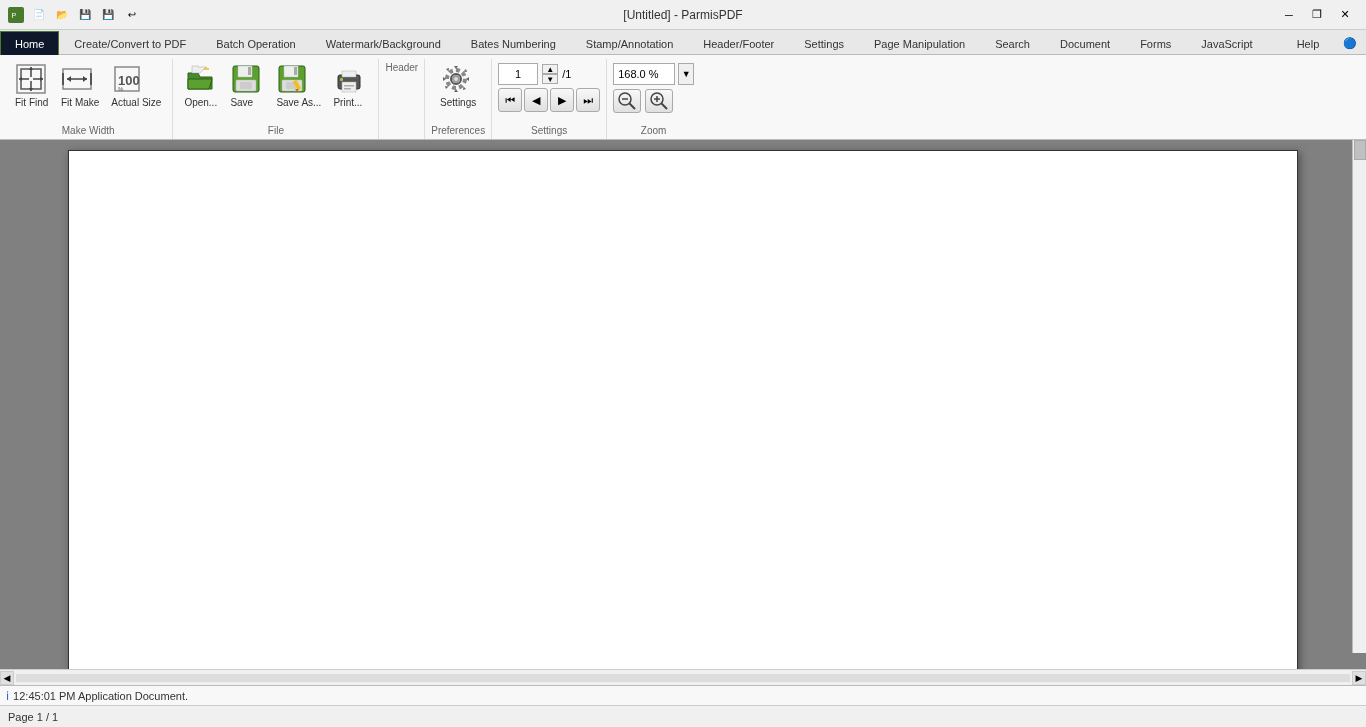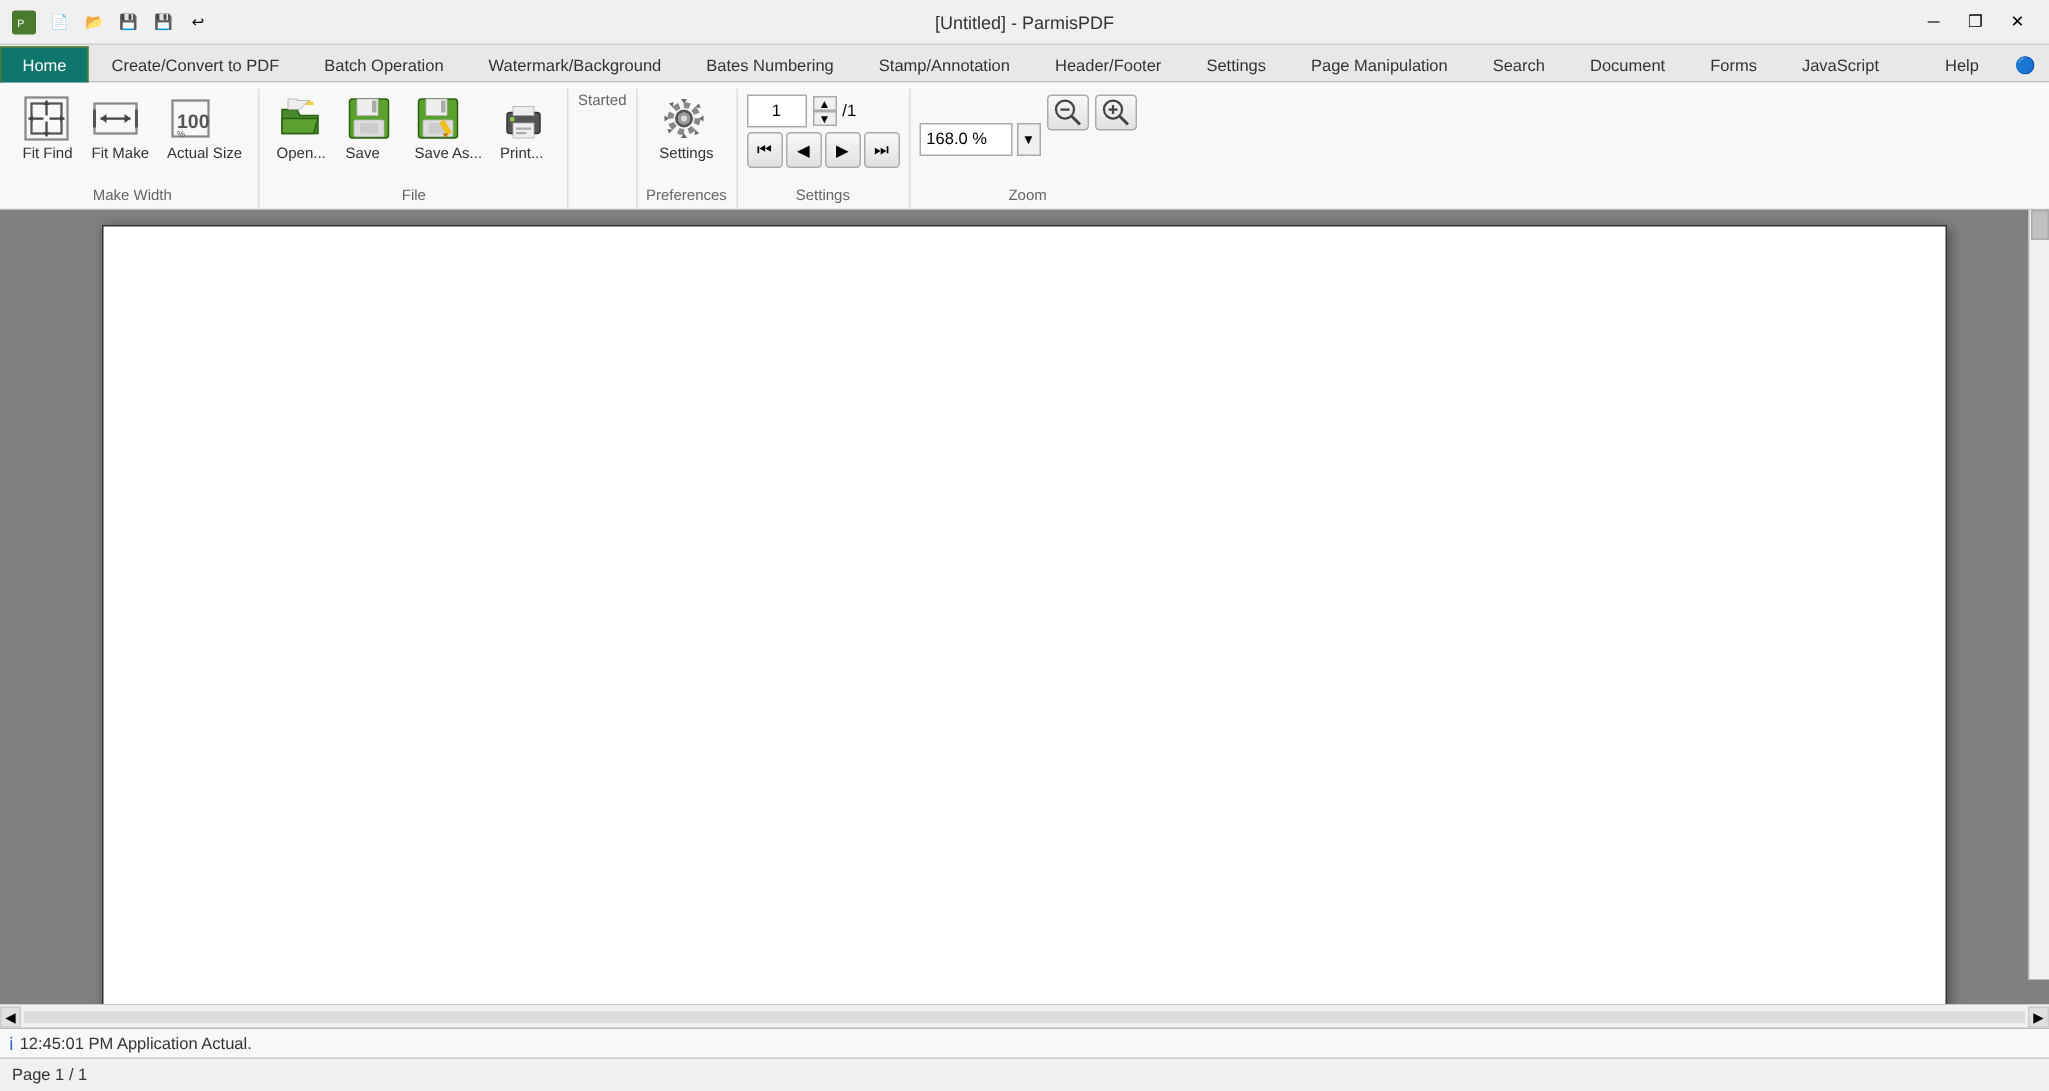--- a/index.html
+++ b/index.html
@@ -38,21 +38,21 @@
       position: relative;
       top: 1px;
     }
     .ribbon-tab.active {
       background: #f8f8f8;
       border-color: #bbb;
       border-bottom-color: #f8f8f8;
       color: #000;
       font-weight: normal;
     }
-    .ribbon-tab.home { background: #0f766e; color: white; border-color: #4a7a2e; border-bottom-color: #5c8a3c; }
+    .ribbon-tab.home { background: #0f172a; color: white; border-color: #4a7a2e; border-bottom-color: #5c8a3c; }
     .ribbon-tab.help-tab { margin-left: auto; }
     .ribbon-tab.help-icon { padding: 5px 8px; }
 
     .ribbon-content { display: flex; padding: 4px 4px 0 4px; align-items: flex-start; background: #f8f8f8; }
     .ribbon-group {
       display: flex;
       flex-direction: column;
       align-items: center;
       padding: 0 6px;
       border-right: 1px solid #ddd;
@@ -108,21 +108,21 @@
       border-radius: 3px;
       cursor: pointer;
       display: flex;
       align-items: center;
       justify-content: center;
       font-size: 11px;
     }
 
     
     .zoom-group { display: flex; flex-direction: column; align-items: center; padding: 0 6px; min-height: 80px; }
-    .zoom-controls { display: flex; gap: 4px; flex: 1; padding-top: 4px; }
+    .zoom-controls { display: flex; flex-direction: column; gap: 4px; flex: 1; padding-top: 4px; }
     .zoom-row { display: flex; align-items: center; gap: 3px; }
     .zoom-input {
       width: 62px;
       height: 22px;
       border: 1px solid #aaa;
       font-size: 11px;
       padding: 1px 4px;
     }
     .zoom-dropdown-btn { width: 16px; height: 22px; border: 1px solid #aaa; background: #f0f0f0; cursor: pointer; display: flex; align-items: center; justify-content: center; font-size: 9px; }
     .zoom-btns { display: flex; gap: 4px; }
@@ -353,21 +353,21 @@
               <rect x="11" y="25" width="7" height="1.5" fill="#aaa"></rect>
             </svg>
           </div>
           <span class="btn-label">Print...</span>
         </button>
       </div>
       <div class="ribbon-group-label">File</div>
     </div>
 
     <div class="ribbon-group">
-      <div class="ribbon-group-label">Started</div>
+      <div class="ribbon-group-label">Header</div>
     </div>
 
     <div class="ribbon-group">
       <div class="ribbon-group-items">
 
         <button class="ribbon-btn">
           <div class="btn-icon">
             <svg width="32" height="32" viewBox="0 0 32 32">
 
               <circle cx="16" cy="16" r="5" fill="none" stroke="#555" stroke-width="2"></circle>
@@ -452,18 +452,18 @@
 
   <div class="hscroll-area">
     <button class="hscroll-left">◀</button>
     <div class="hscroll-track"></div>
     <button class="hscroll-right">▶</button>
   </div>
 </div>
 
 <div class="status-bar">
   <span class="status-icon">ℹ</span>
-  <span>12:45:01 PM Application Actual.</span>
+  <span>12:45:01 PM Application Document.</span>
 </div>
 
 <div class="bottom-bar">
   <span>Page 1 / 1</span>
 </div>
 
 </body></html>

